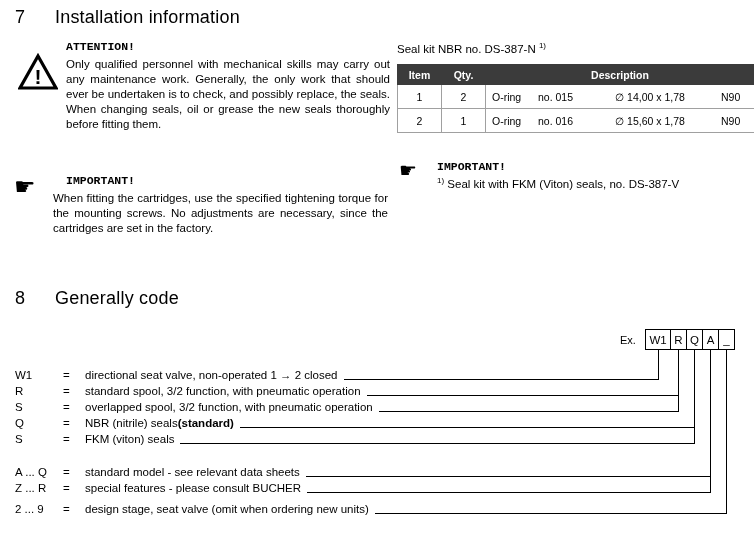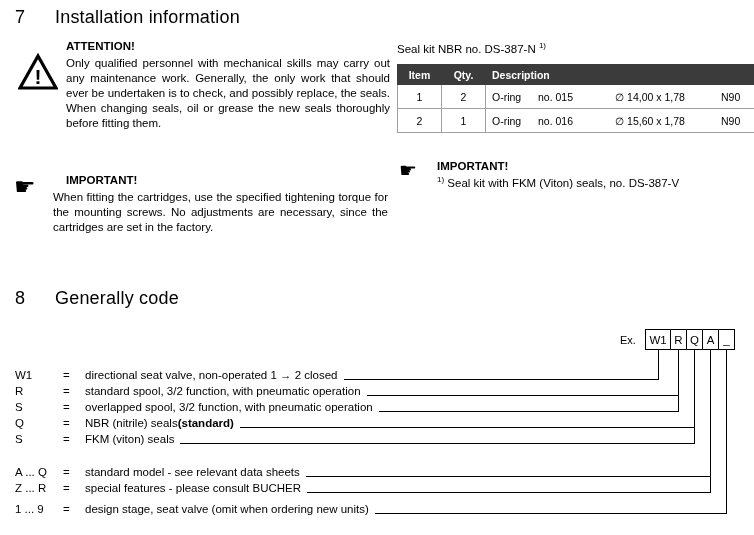--- a/index.html
+++ b/index.html
@@ -12,40 +12,40 @@
   .abs { position:absolute; }
 
   
   .sec-heading { display:flex; font-size:18px; letter-spacing:0.2px; }
   .sec-heading .num { width:40px; }
 
   
   #attention { left:18px; top:40px; width:372px; }
   #attention .icon-col { position:absolute; left:0; top:13px; }
   #attention .txt { margin-left:48px; }
-  .block-heading { font-weight:bold; font-size:11.5px; margin-bottom:4px; }
+  .block-heading { font-weight:bold; font-size:11.5px; margin-bottom:4px;font-family:Liberation Mono, monospace; }
   .body-text { font-size:11.5px; line-height:15px; text-align:justify; }
 
   #important1 { left:14px; top:174px; width:374px; }
   #important1 .icon-col { position:absolute; left:0; top:1px; }
   #important1 .txt { margin-left:39px; }
   #important1 .block-heading { margin-left:13px; }
 
   .manicule { font-family:"DejaVu Sans", sans-serif; font-size:24px; line-height:1; }
   .manicule.small { font-size:20px; }
 
   
   #sealkit-title { left:397px; top:43px; font-size:11.5px; }
   sup { font-size:8px; vertical-align:super; line-height:0; }
 
   #seal-table { left:397px; top:64px; width:358px; border-collapse:collapse; font-size:10.5px; }
   #seal-table table { border-collapse:collapse; width:100%; }
   #seal-table th {
     background:#3b3b3b; color:#fff; font-weight:bold;
-    height:20px; border:1px solid #3b3b3b; padding:0 6px; text-align:left; font-size:10.5px;
+    height:20px; border:1px solid #3b3b3b; padding:0 6px; text-align:center; font-size:10.5px;
   }
   #seal-table th.c-item, #seal-table th.c-qty { text-align:center; }
   #seal-table td { border:1px solid #a0a0a0; height:24px; padding:0 6px; background:#fff; }
   #seal-table td.c-item, #seal-table td.c-qty { text-align:center; }
   col.w-item, col.w-qty { width:44px; }
   .desc-cell { display:flex; align-items:center; }
   .desc-name { width:46px; }
   .desc-no { width:60px; }
   .desc-size { width:106px;margin-left:17px; }
 
@@ -238,21 +238,21 @@
       <span class="fill"></span>
     </div>
     <div class="legend-row r6">
       <span class="code">Z ... R</span>
       <span class="eq">=</span>
       <span class="desc">special features - please consult BUCHER</span>
       <span class="desc-bold"></span>
       <span class="fill"></span>
     </div>
     <div class="legend-row r7">
-      <span class="code">1 ... 9</span>
+      <span class="code">2 ... 9</span>
       <span class="eq">=</span>
       <span class="desc">design stage, seat valve (omit when ordering new units)</span>
       <span class="desc-bold"></span>
       <span class="fill"></span>
     </div>
   </div>
 
 </div>
 
 </body></html>

